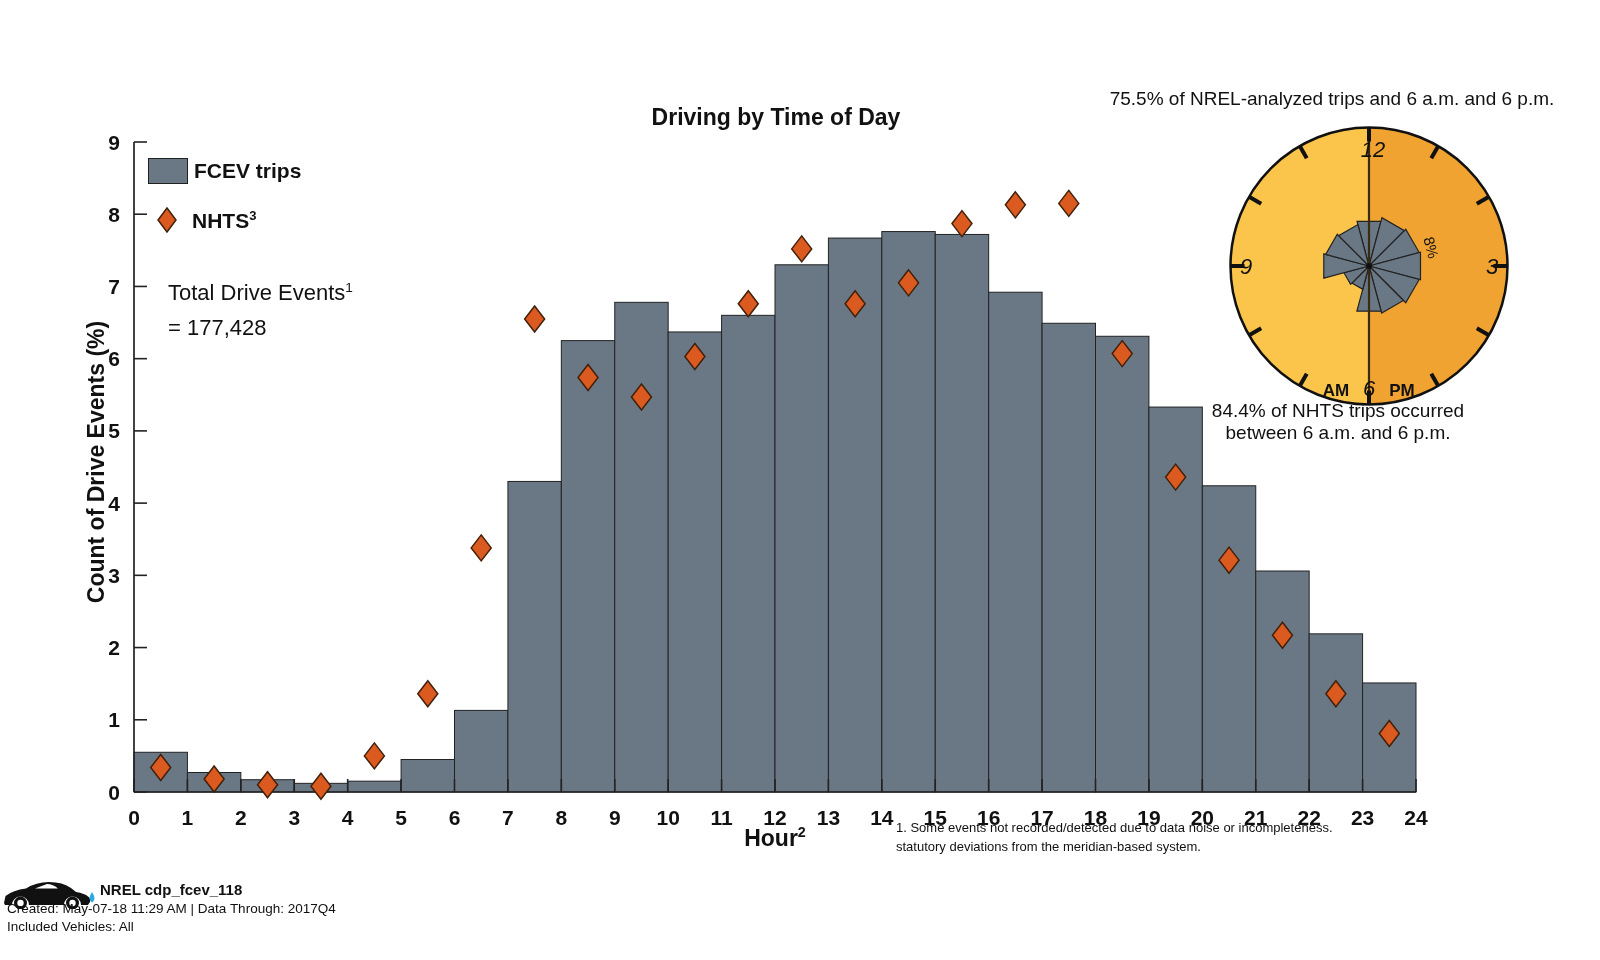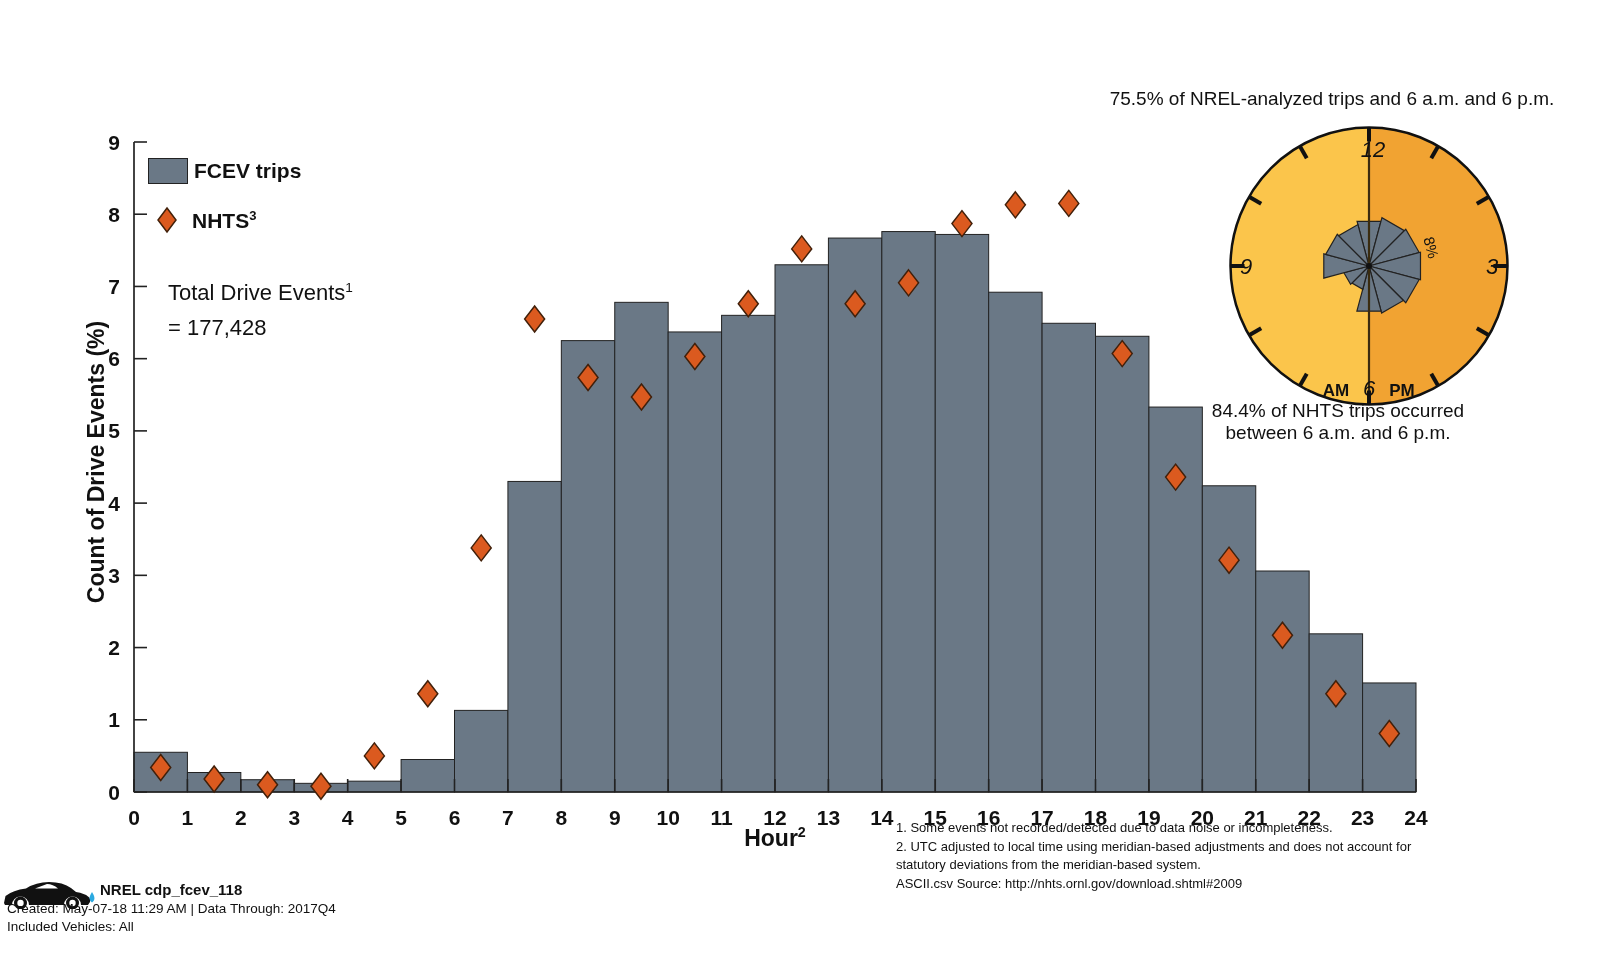--- a/index.html
+++ b/index.html
@@ -22,20 +22,21 @@
   .logo-text{font-size:15px;font-weight:bold;}
   .footer-line{font-size:13.5px;}
   svg text{fill:#111;}
   .tickfont{font-size:21px;font-weight:bold;}
 </style>
 </head>
 <body>
 
 <div class="canvas">
 
+  <div class="abs title nowrap" style="left:776px;top:104px;">Driving by Time of Day</div>
 
   <svg id="main-chart" class="abs" style="left:0;top:0;" width="1600" height="960" viewBox="0 0 1600 960">
     <g id="bars-group">
         <rect x="134" y="752.2777777777778" width="53.41666666666666" height="39.72222222222217" fill="#6A7886" stroke="#222222" stroke-width="1"></rect>
         <rect x="187.41666666666666" y="772.5" width="53.41666666666666" height="19.5" fill="#6A7886" stroke="#222222" stroke-width="1"></rect>
         <rect x="240.83333333333331" y="779.7222222222222" width="53.416666666666686" height="12.277777777777828" fill="#6A7886" stroke="#222222" stroke-width="1"></rect>
         <rect x="294.25" y="783.3333333333334" width="53.41666666666663" height="8.666666666666629" fill="#6A7886" stroke="#222222" stroke-width="1"></rect>
         <rect x="347.66666666666663" y="781.1666666666666" width="53.41666666666674" height="10.833333333333371" fill="#6A7886" stroke="#222222" stroke-width="1"></rect>
         <rect x="401.08333333333337" y="759.5" width="53.41666666666663" height="32.5" fill="#6A7886" stroke="#222222" stroke-width="1"></rect>
         <rect x="454.5" y="710.3888888888889" width="53.416666666666686" height="81.61111111111109" fill="#6A7886" stroke="#222222" stroke-width="1"></rect>
@@ -230,23 +231,21 @@
     <text x="210" y="136" text-anchor="middle" font-size="15" transform="rotate(75 210 136)">8%</text>
   </svg>
 
   <div class="abs annot" style="left:1338px;top:400px;">
     <div>84.4% of NHTS trips occurred</div>
     <div>between 6 a.m. and 6 p.m.</div>
   </div>
 
   <div class="abs footnotes" style="left:872px;top:819px;">
     <div>1. Some events not recorded/detected due to data noise or incompleteness.</div>
-    <div>2. UTC adjusted to local time using meridian-based adjustments and does not account for</div>
     <div>statutory deviations from the meridian-based system.</div>
-    <div>ASCII.csv Source: http://nhts.ornl.gov/download.shtml#2009</div>
   </div>
 
   <svg class="abs" style="left:2px;top:881px;" width="96" height="28" viewBox="0 0 96 28">
     <path d="M2,22 L3.5,15 Q11,9 24,7.5 Q34,1 47,1 Q61,1 69,7 L74,11 Q83,12.5 86,15.5 Q89,17.5 88,21 L86,24 L79,24 A8.5,8.5 0 0 0 62,24 L27,24 A8.5,8.5 0 0 0 10,24 L3,24 Z" fill="#111"></path>
     <path d="M33,7.5 L45,3 Q51,3 56,7.5 Z" fill="#fff"></path>
     <circle cx="18.5" cy="22" r="6.5" fill="#111"></circle>
     <circle cx="18.5" cy="22" r="3.2" fill="#fff"></circle>
     <circle cx="70.5" cy="22" r="6.5" fill="#111"></circle>
     <circle cx="70.5" cy="22" r="3.2" fill="#fff"></circle>
     <path d="M90,11 C87,15.5 86.5,19 90,21.5 C93.5,19 93,15.5 90,11 Z" fill="#2BA9E0"></path>

